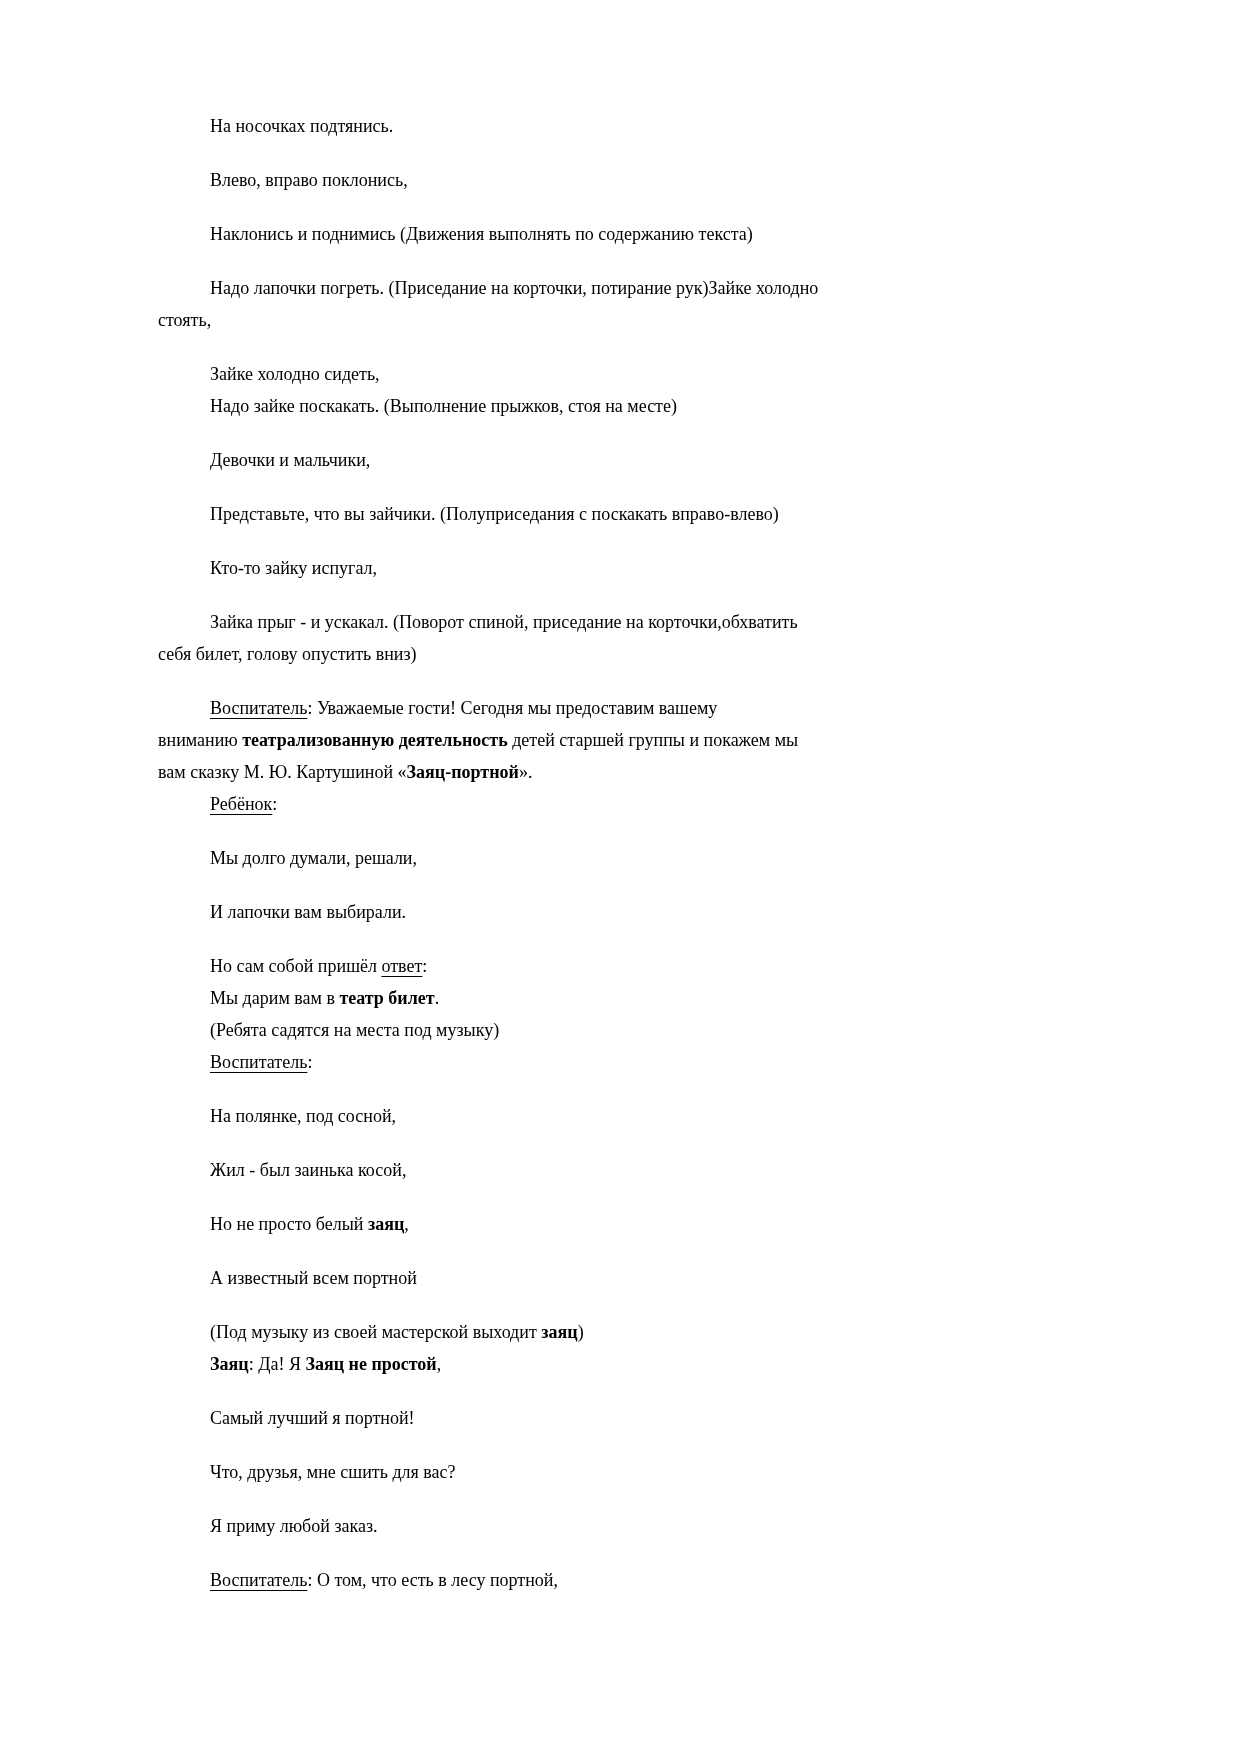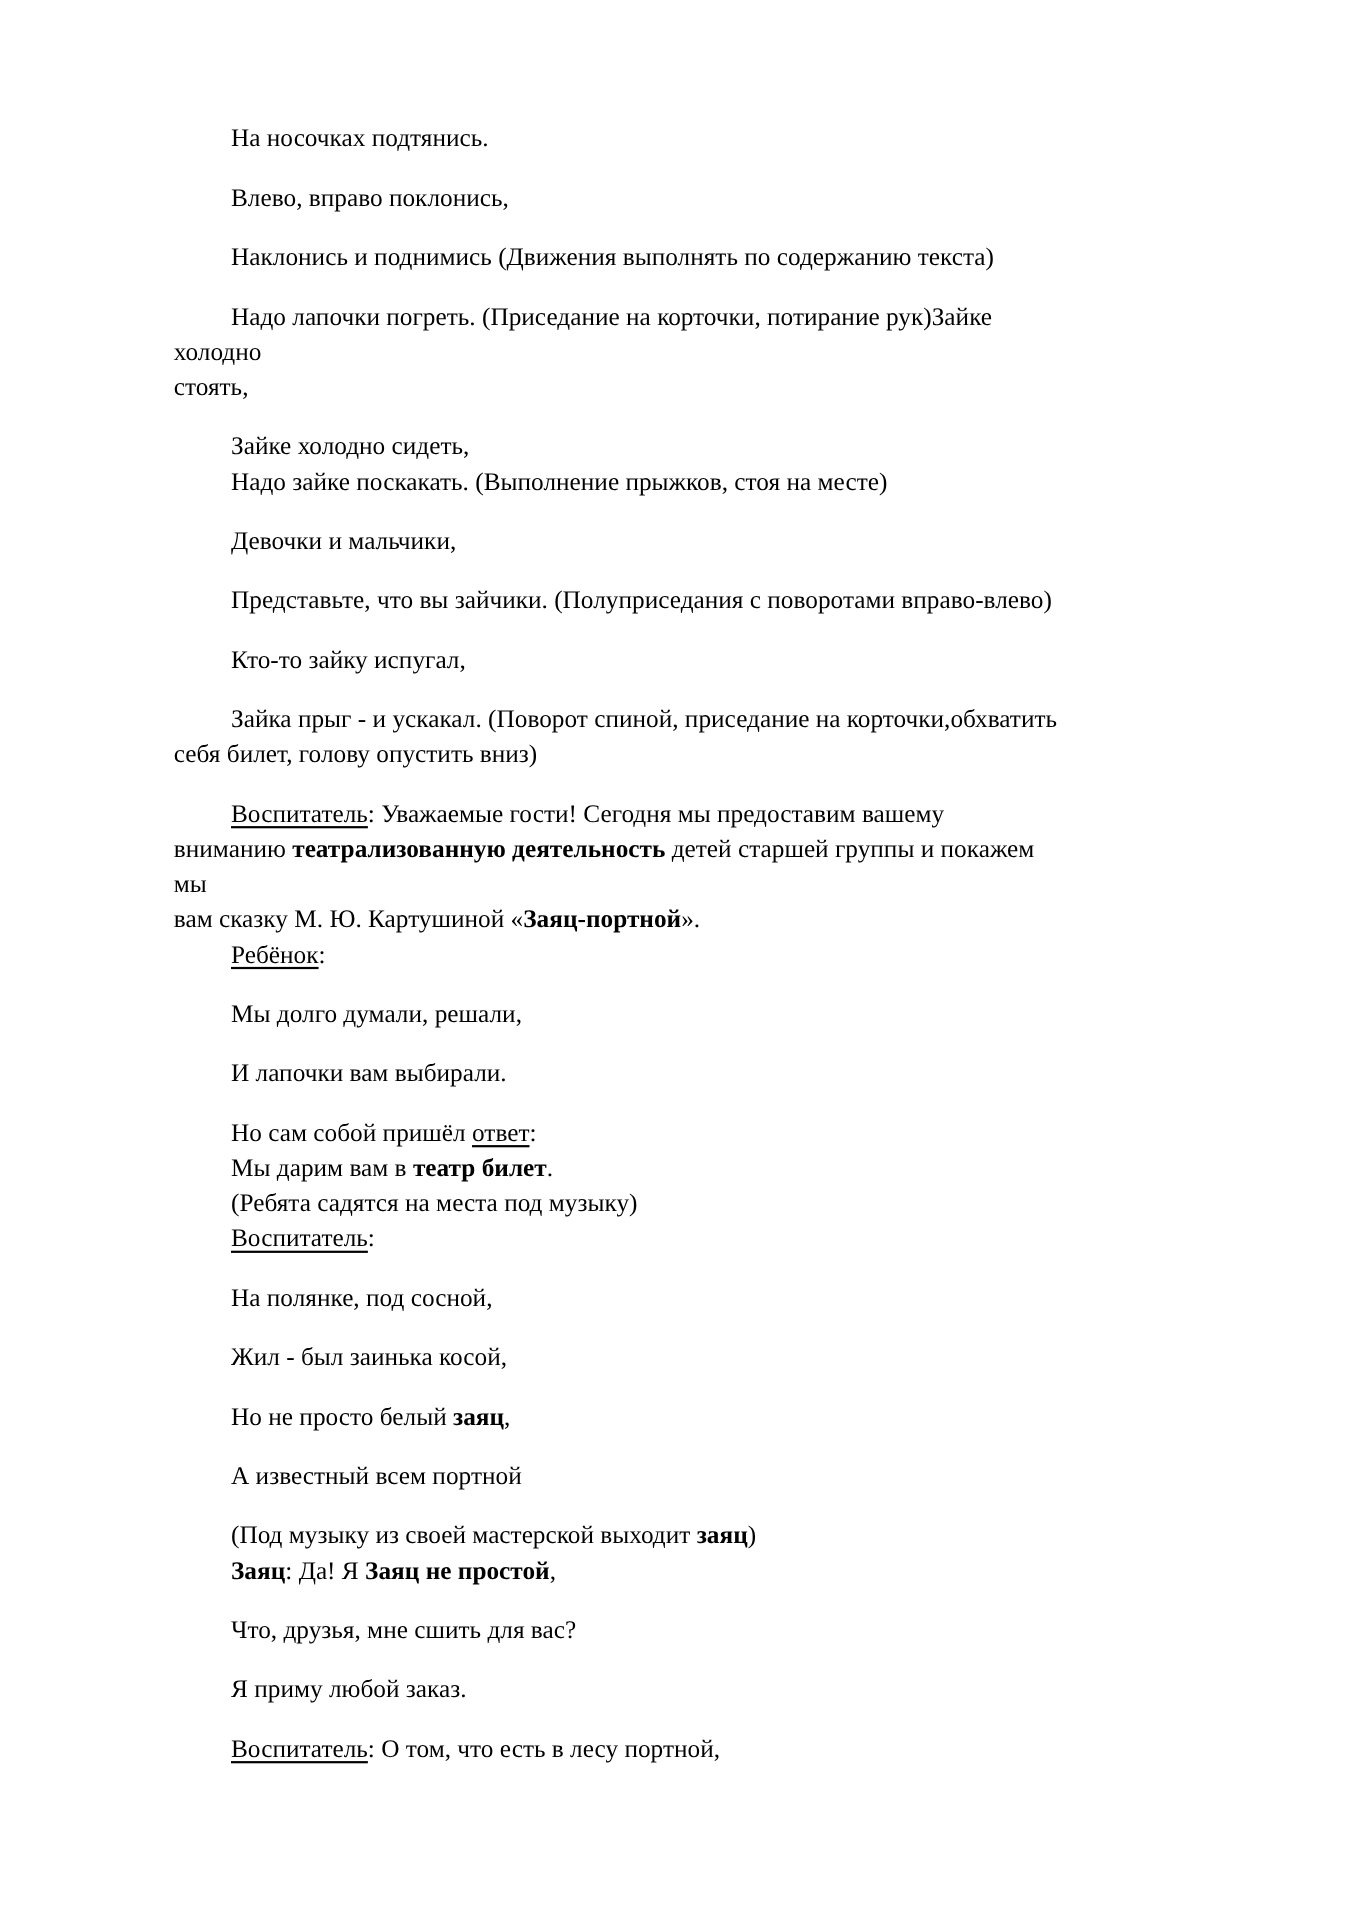--- a/index.html
+++ b/index.html
@@ -8,21 +8,21 @@
     background: #ffffff;
   }
   .page {
     position: relative;
     width: 1084px;
     min-height: 1754px;
     box-sizing: border-box;
     background: #ffffff;
     color: #000000;
     font-family: "Liberation Serif", "DejaVu Serif", serif;
-    font-size: 23px;
+    font-size: 18px;
     line-height: 32px;
     padding: 110px 112px 60px 158px;
   }
   .para {
     margin: 0;
     padding: 0;
   }
   .para.indent { text-indent: 52px; }
   .para.spaced { margin-top: 22px; }
   .para span { white-space: pre-wrap; }
@@ -35,34 +35,35 @@
 
 <div class="page">
   <div>
       <p class="para indent"><span class="">На носочках подтянись.</span></p>
       <p class="para indent spaced"><span class="">Влево, вправо поклонись,</span></p>
       <p class="para indent spaced"><span class="">Наклонись и поднимись </span><span class="i">(Движения выполнять по содержанию текста)</span></p>
       <p class="para indent spaced"><span class="">Надо лапочки погреть. </span><span class="i">(Приседание на корточки, потирание рук)</span><span class="">Зайке холодно</span><br><span class="">стоять,</span></p>
       <p class="para indent spaced"><span class="">Зайке холодно сидеть,</span></p>
       <p class="para indent"><span class="">Надо зайке поскакать. </span><span class="i">(Выполнение прыжков, стоя на месте)</span></p>
       <p class="para indent spaced"><span class="">Девочки и мальчики,</span></p>
-      <p class="para indent spaced"><span class="">Представьте, что вы зайчики. </span><span class="i">(Полуприседания с поворотами вправо-влево)</span></p>
+      <p class="para indent spaced"><span class="">Представьте, что вы зайчики. </span><span class="i">(Полуприседания с поскакать вправо-влево)</span></p>
       <p class="para indent spaced"><span class="">Кто-то зайку испугал,</span></p>
       <p class="para indent spaced"><span class="">Зайка прыг - и ускакал. (Поворот спиной, приседание на корточки,обхватить</span><br><span class="">себя билет, голову опустить вниз)</span></p>
       <p class="para indent spaced"><span class="u">Воспитатель</span><span class="">: Уважаемые гости! Сегодня мы предоставим вашему</span><br><span class="">вниманию </span><span class="b">театрализованную деятельность</span><span class=""> детей старшей группы и покажем мы</span><br><span class="">вам сказку М. Ю. Картушиной </span><span class="i">«</span><span class="b i">Заяц-портной</span><span class="i">»</span><span class="">.</span></p>
       <p class="para indent"><span class="u">Ребёнок</span><span class="">:</span></p>
       <p class="para indent spaced"><span class="">Мы долго думали, решали,</span></p>
       <p class="para indent spaced"><span class="">И лапочки вам выбирали.</span></p>
       <p class="para indent spaced"><span class="">Но сам собой пришёл </span><span class="u">ответ</span><span class="">:</span></p>
       <p class="para indent"><span class="">Мы дарим вам в </span><span class="b">театр билет</span><span class="">.</span></p>
       <p class="para indent"><span class="i">(Ребята садятся на места под музыку)</span></p>
       <p class="para indent"><span class="u">Воспитатель</span><span class="">:</span></p>
       <p class="para indent spaced"><span class="">На полянке, под сосной,</span></p>
       <p class="para indent spaced"><span class="">Жил - был заинька косой,</span></p>
       <p class="para indent spaced"><span class="">Но не просто белый </span><span class="b">заяц</span><span class="">,</span></p>
       <p class="para indent spaced"><span class="">А известный всем портной</span></p>
       <p class="para indent spaced"><span class="i">(Под музыку из своей мастерской выходит </span><span class="b i">заяц</span><span class="i">)</span></p>
       <p class="para indent"><span class="b">Заяц</span><span class="">: Да! Я </span><span class="b">Заяц не простой</span><span class="">,</span></p>
+      <p class="para indent spaced"><span class="">Самый лучший я портной!</span></p>
       <p class="para indent spaced"><span class="">Что, друзья, мне сшить для вас?</span></p>
       <p class="para indent spaced"><span class="">Я приму любой заказ.</span></p>
       <p class="para indent spaced"><span class="u">Воспитатель</span><span class="">: О том, что есть в лесу портной,</span></p>
     </div>
 </div>
 
 </body></html>

